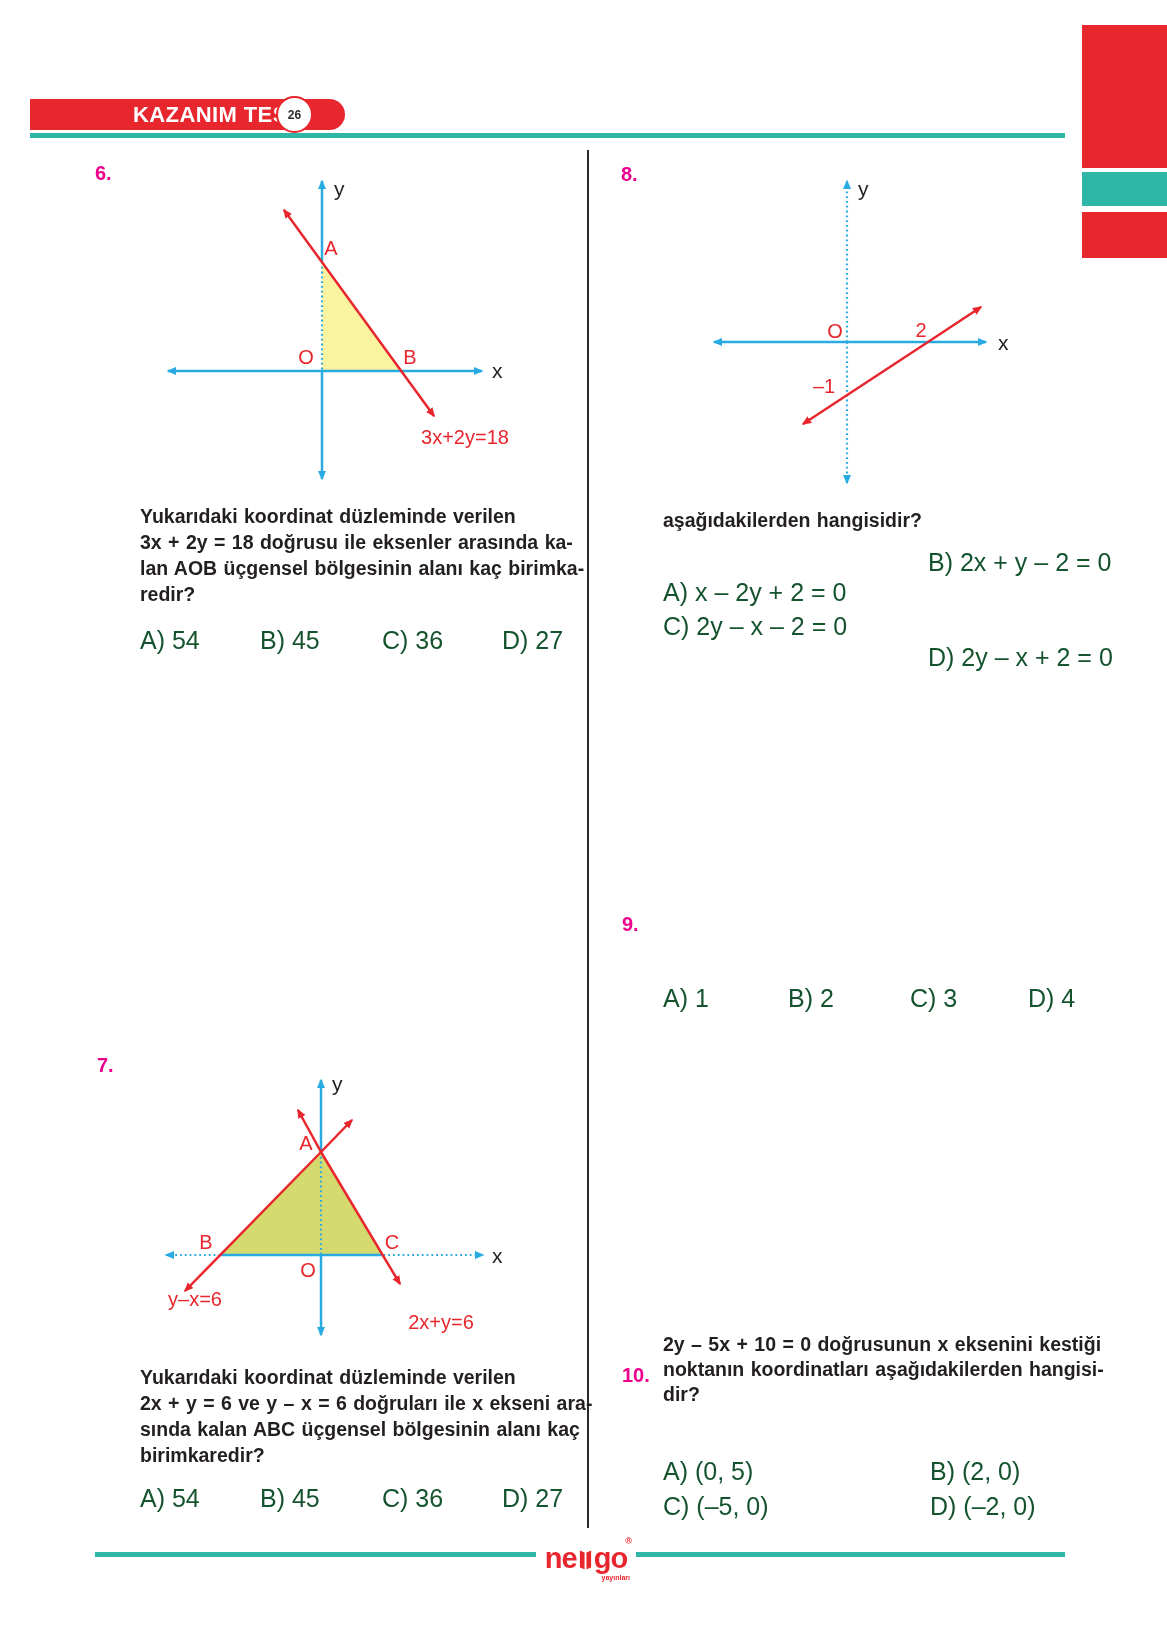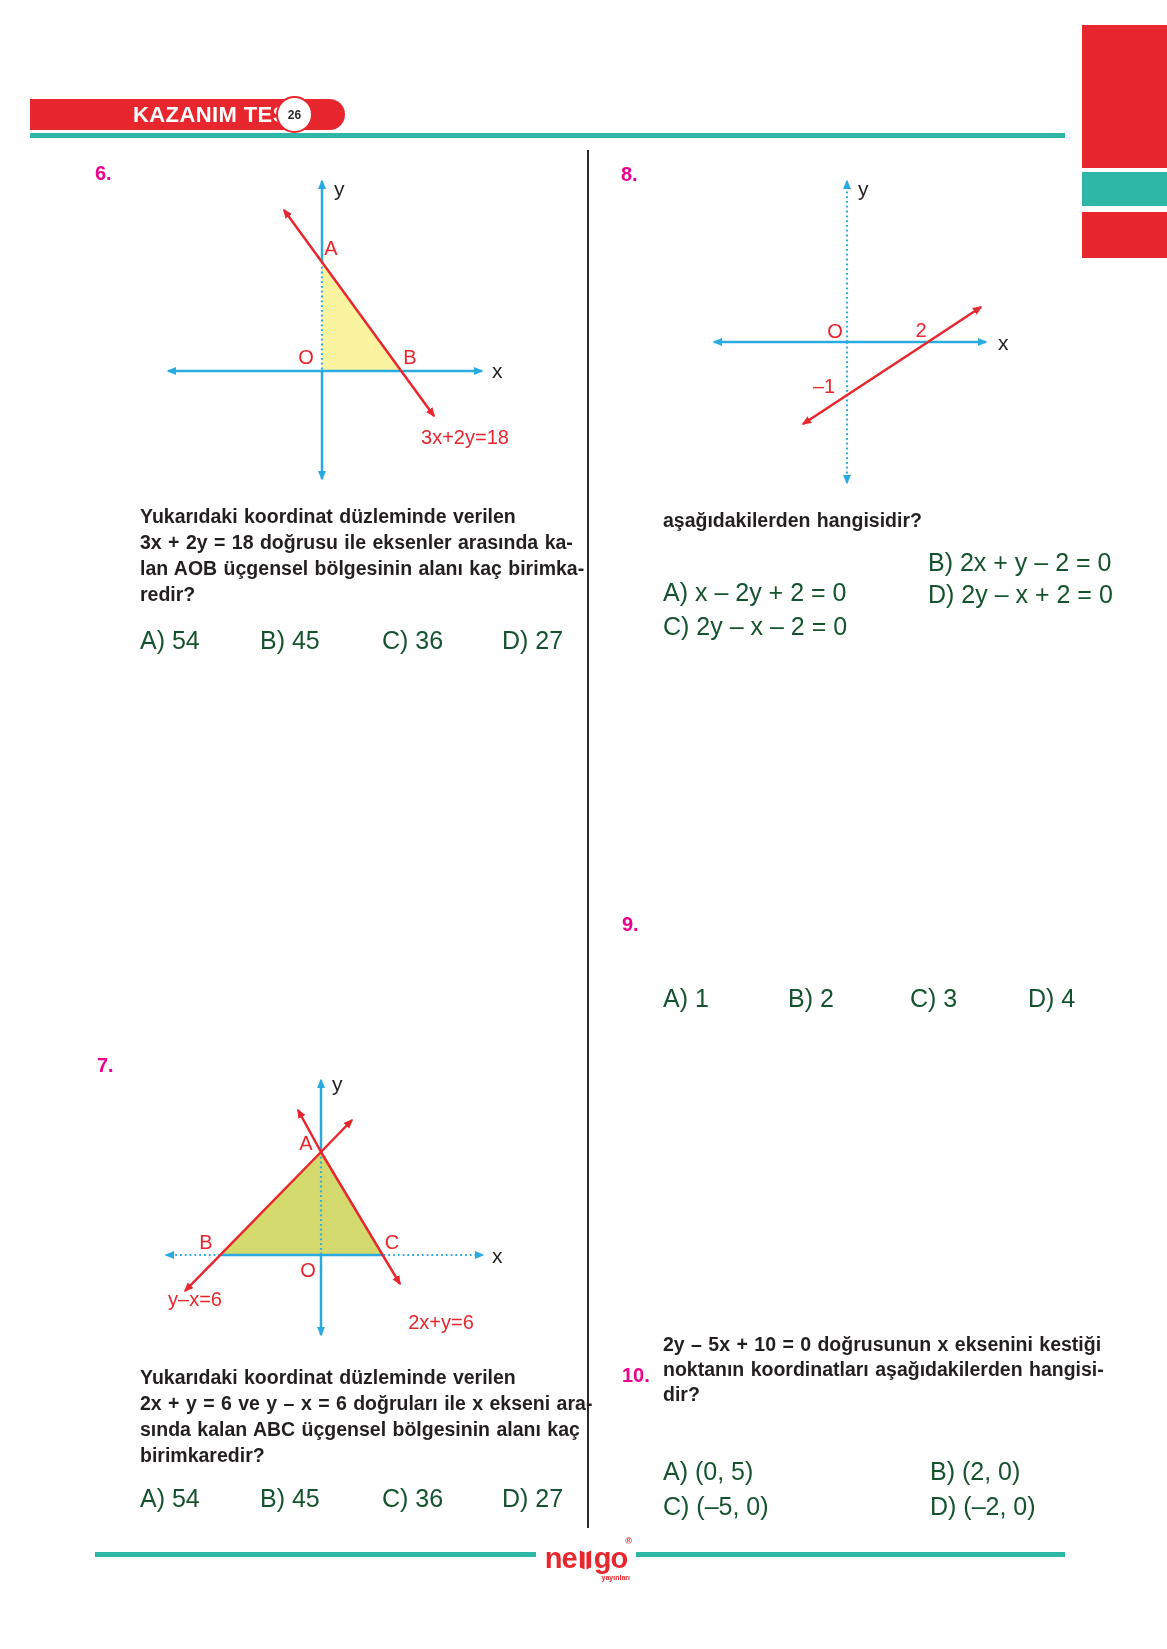--- a/index.html
+++ b/index.html
@@ -176,21 +176,21 @@
     <text x="271" y="172" class="ptl" text-anchor="middle">2</text>
     <text x="174" y="228" class="ptl" text-anchor="middle">–1</text>
   </svg>
 
   <div class="qtext" style="left:663px;top:507px;">
     <div>aşağıdakilerden hangisidir?</div>
   </div>
   <span class="ans" style="left:663px;top:578px;">A) x – 2y + 2 = 0</span>
   <span class="ans" style="left:928px;top:548px;">B) 2x + y – 2 = 0</span>
   <span class="ans" style="left:663px;top:612px;">C) 2y – x – 2 = 0</span>
-  <span class="ans" style="left:928px;top:580px;text-align:right;">D) 2y – x + 2 = 0</span>
+  <span class="ans" style="left:928px;top:643px;text-align:right;">D) 2y – x + 2 = 0</span>
 
   <div class="qnum" style="left:622px;top:913px;">9.</div>
   <span class="ans" style="left:663px;top:984px;">A) 1</span>
   <span class="ans" style="left:788px;top:984px;">B) 2</span>
   <span class="ans" style="left:910px;top:984px;">C) 3</span>
   <span class="ans" style="left:1028px;top:984px;">D) 4</span>
 
   <div class="qnum" style="left:622px;top:1364px;">10.</div>
   <div class="qtext q10text" style="left:663px;top:1332px;">
     <div>2y – 5x + 10 = 0 doğrusunun x eksenini kestiği</div>

